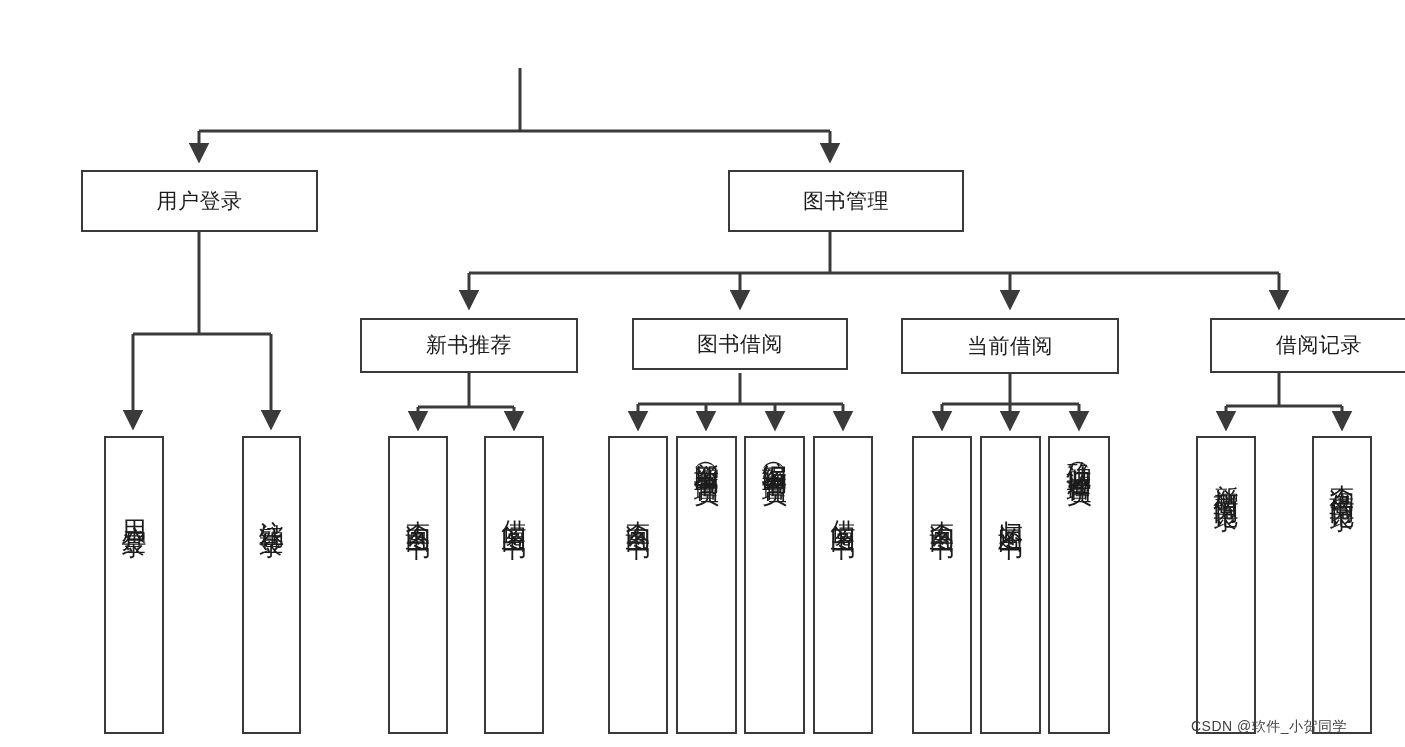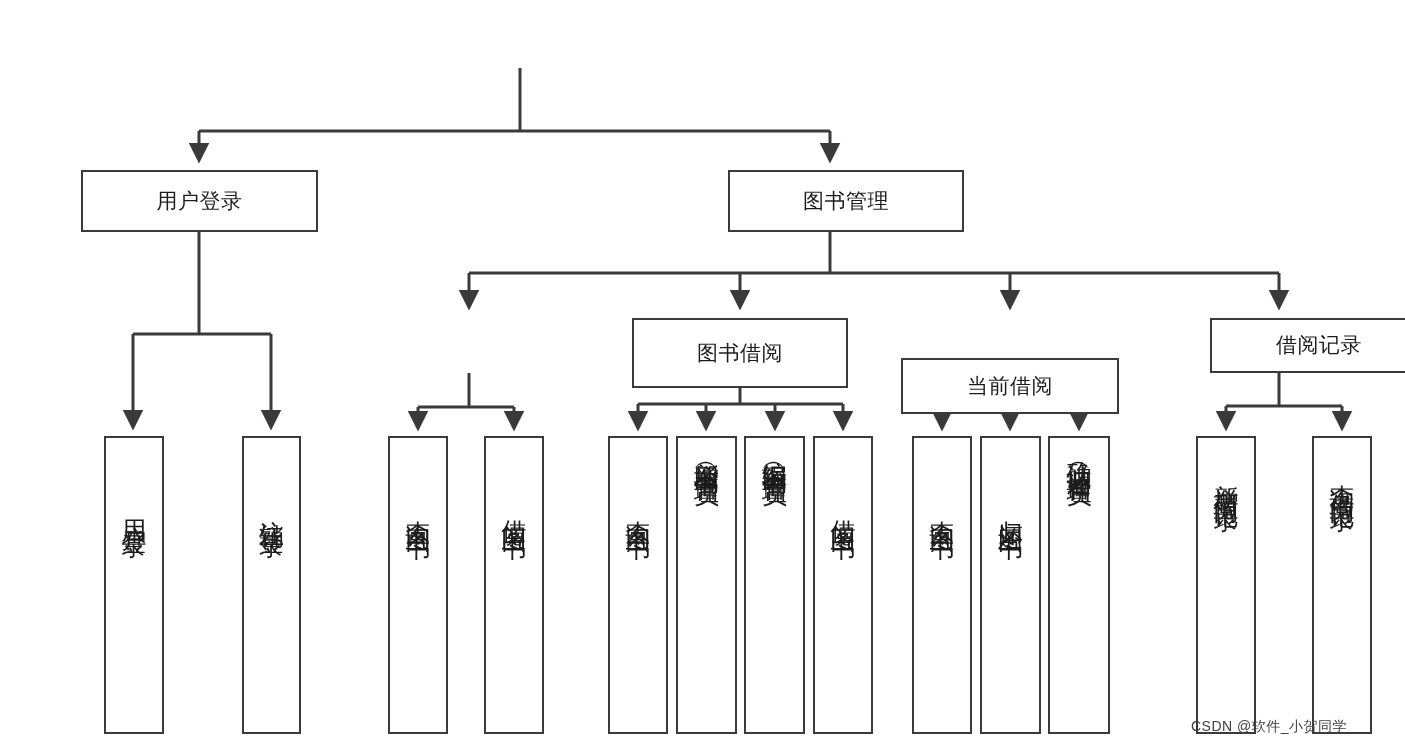--- a/index.html
+++ b/index.html
@@ -129,24 +129,27 @@
   </svg>
 
 
   <div class="node horiz" style="left:81px;top:170px;width:237px;height:62px;">
     <span class="label">用户登录</span>
   </div>
   <div class="node horiz" style="left:728px;top:170px;width:236px;height:62px;">
     <span class="label">图书管理</span>
   </div>
 
-  <div class="node horiz" style="left:632px;top:318px;width:216px;height:70px;">
+  <div class="node horiz" style="left:360px;top:318px;width:218px;height:55px;">
+    <span class="label">新书推荐</span>
+  </div>
+  <div class="node horiz" style="left:632px;top:318px;width:216px;height:52px;">
     <span class="label">图书借阅</span>
   </div>
-  <div class="node horiz" style="left:901px;top:318px;width:218px;height:56px;margin-top:40px;">
+  <div class="node horiz" style="left:901px;top:318px;width:218px;height:56px;">
     <span class="label">当前借阅</span>
   </div>
   <div class="node horiz" style="left:1170px;top:318px;width:218px;height:55px;margin-left:40px;">
     <span class="label">借阅记录</span>
   </div>
 
   <div class="node vert" style="left:104px;top:436px;width:60px;height:298px;padding-top:62px;">
     <span class="label">用户登录</span>
   </div>
   <div class="node vert" style="left:242px;top:436px;width:59px;height:298px;padding-top:62px;">

